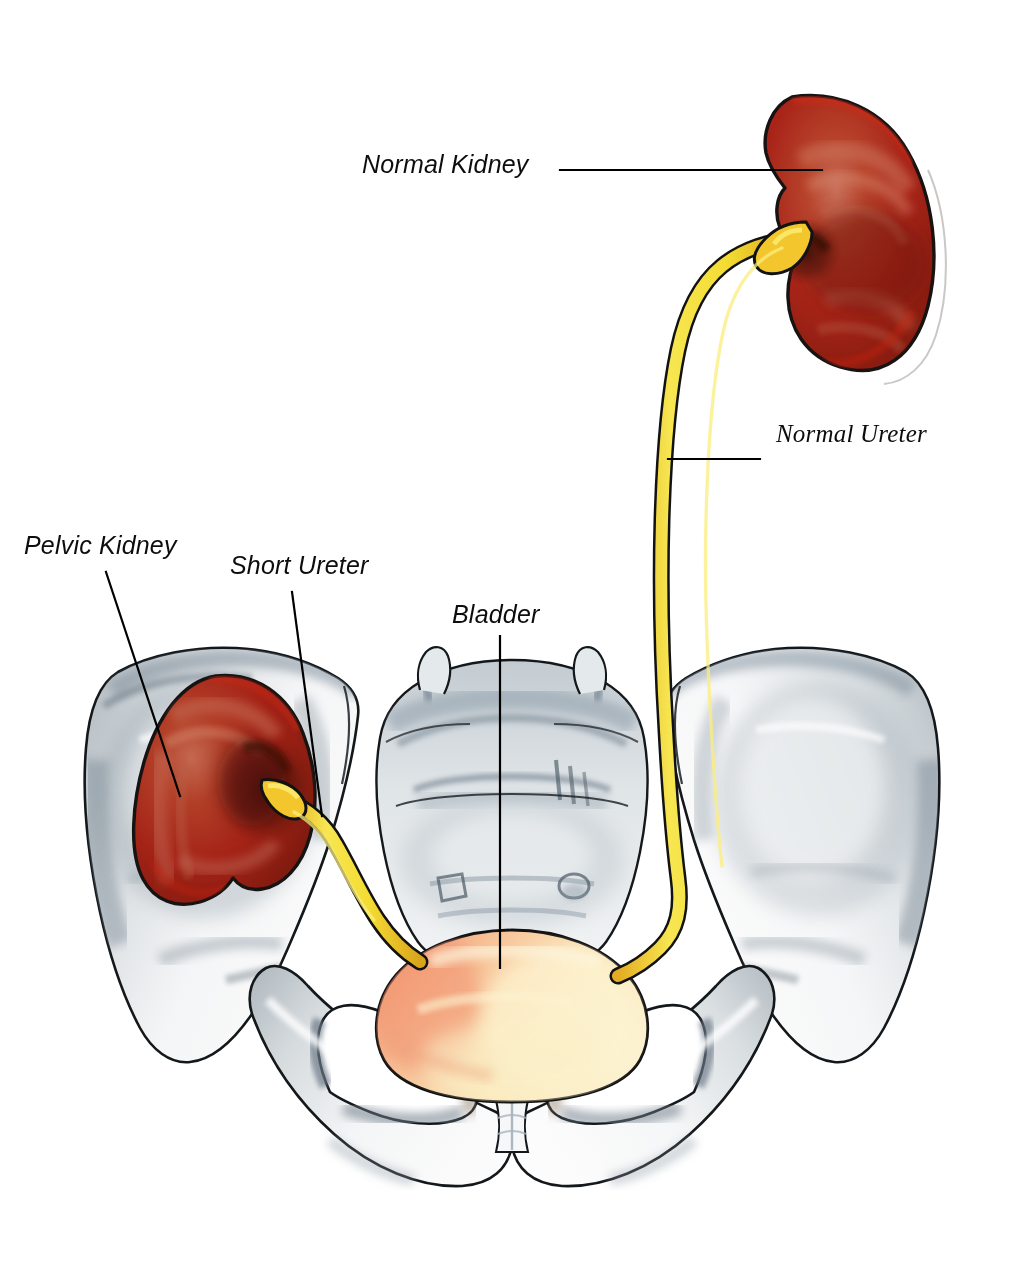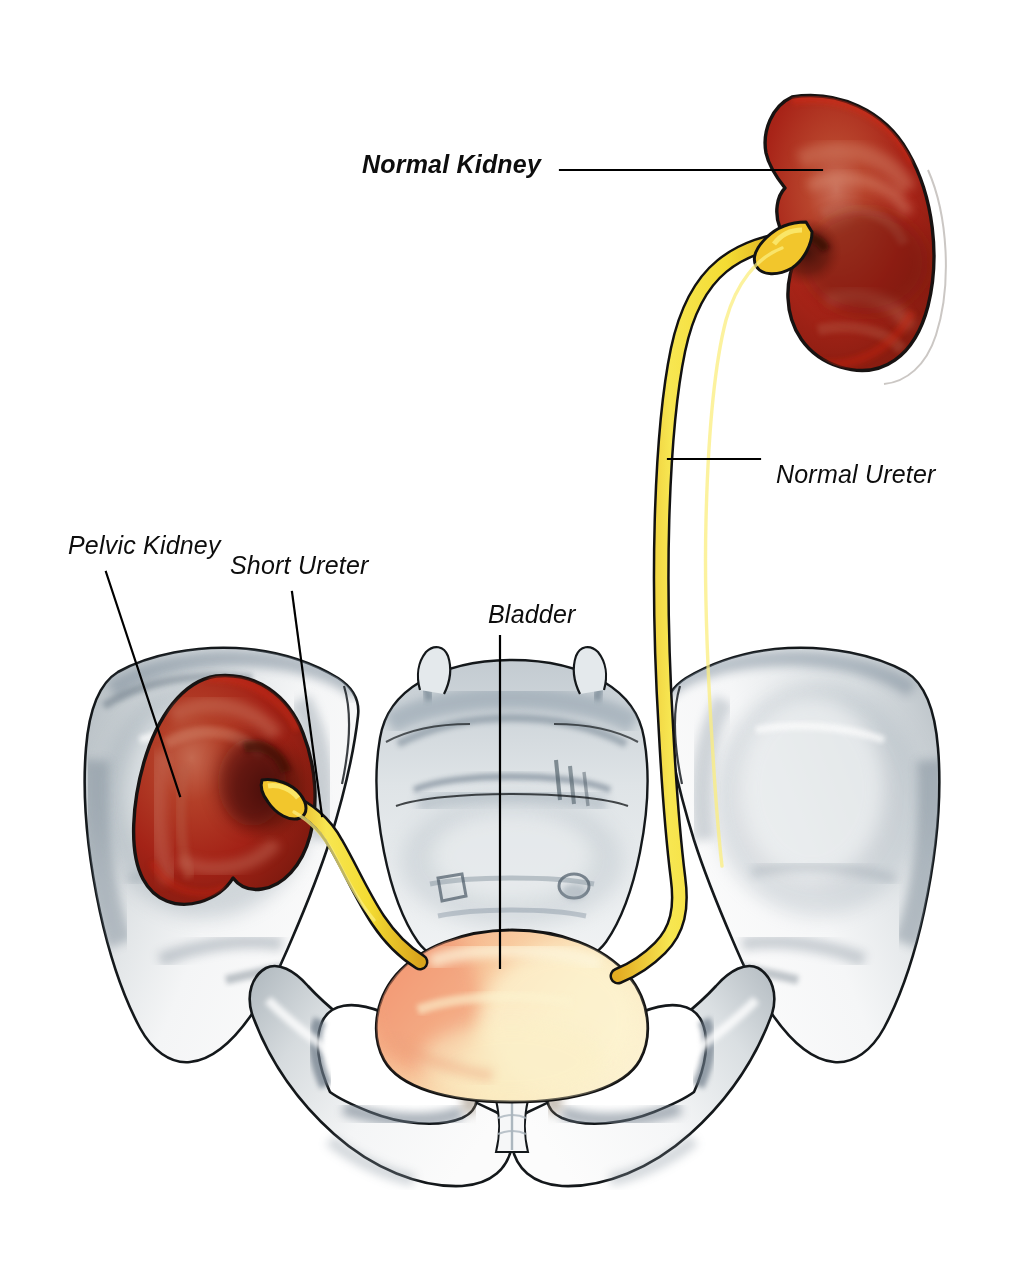--- a/index.html
+++ b/index.html
@@ -9,25 +9,25 @@
     font-family:"Liberation Sans","DejaVu Sans",sans-serif;
   }
   #stage{position:absolute;left:0;top:0;width:1024px;height:1268px;background:#fff;}
   #art{position:absolute;left:0;top:0;width:1024px;height:1268px;}
   .lbl{
     position:absolute;white-space:nowrap;
     font-style:italic;font-size:25px;color:#0d0d0d;
     font-family:"Liberation Sans","DejaVu Sans",sans-serif;
     letter-spacing:.2px;
   }
-  #lbl-normal-kidney{left:362px;top:150px;font-weight:bold;}
-  #lbl-normal-ureter{left:776px;top:460px;}
-  #lbl-pelvic-kidney{left:24px;top:531px;margin-left:44px;}
+  #lbl-normal-kidney{left:362px;top:150px;}
+  #lbl-normal-ureter{left:776px;top:420px;font-family:Liberation Serif, serif;}
+  #lbl-pelvic-kidney{left:24px;top:531px;}
   #lbl-short-ureter{left:230px;top:551px;text-align:right;}
-  #lbl-bladder{left:452px;top:600px;margin-left:36px;}
+  #lbl-bladder{left:452px;top:600px;}
 </style>
 </head>
 <body>
 
 <div id="stage">
 
   <svg id="art" viewBox="0 0 1024 1268" xmlns="http://www.w3.org/2000/svg">
     <defs>
 
       <radialGradient id="gKidneyR" cx="42%" cy="34%" r="78%">

